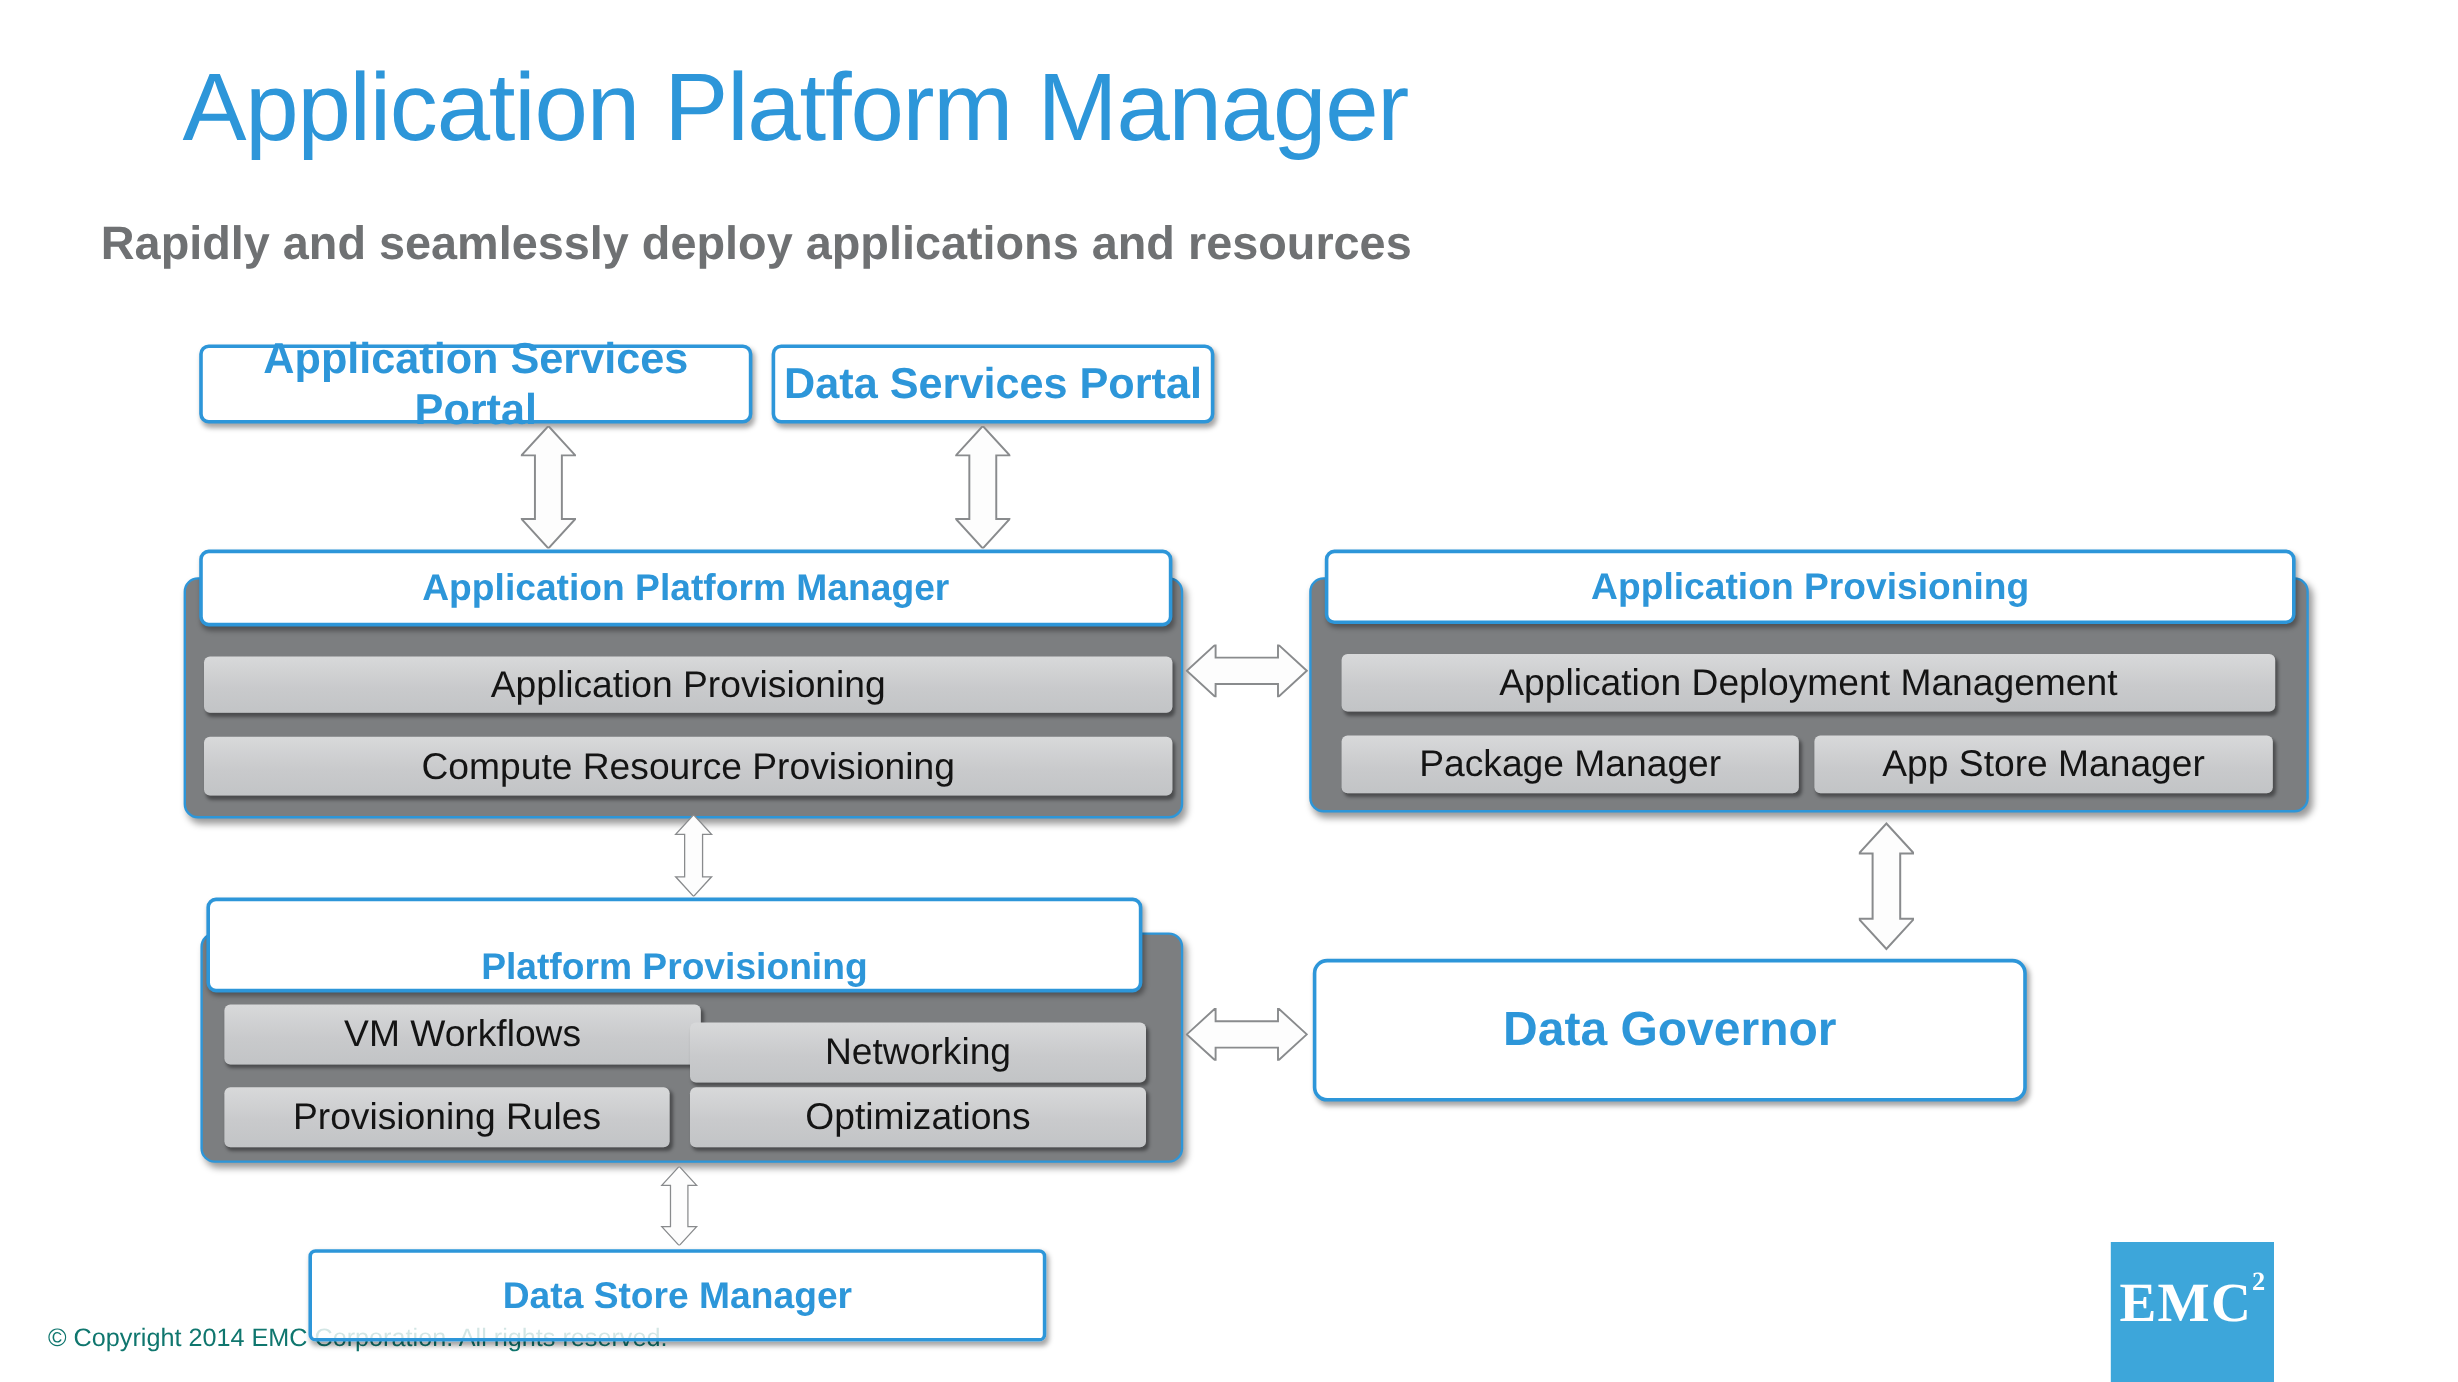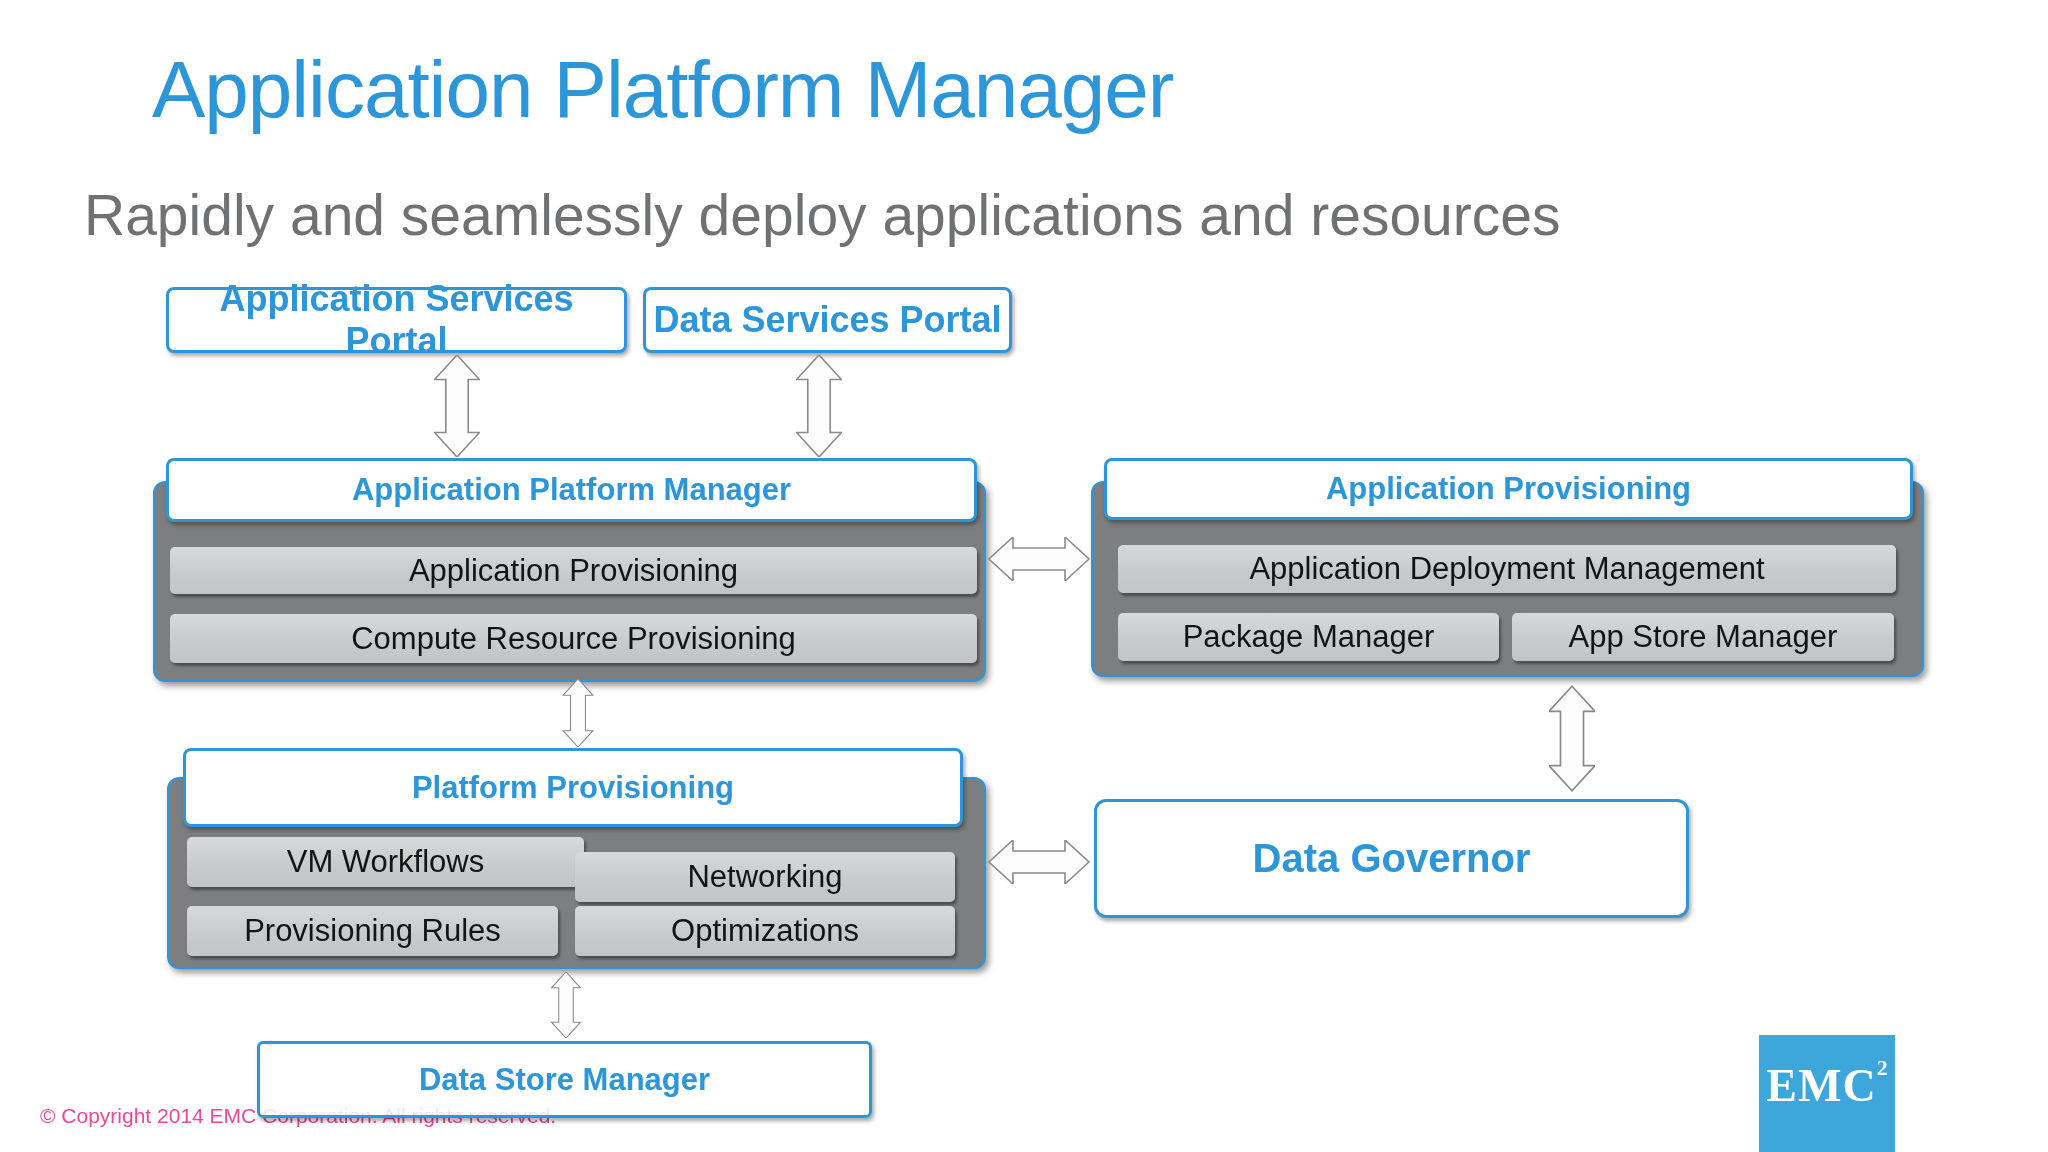--- a/index.html
+++ b/index.html
@@ -6,21 +6,21 @@
   .slide{
     position:relative;width:2048px;height:1152px;background:#ffffff;
     font-family:"Liberation Sans",sans-serif;overflow:hidden;
   }
   .title{
     position:absolute;left:152px;top:44px;
     font-size:80px;font-weight:400;letter-spacing:-1px;color:#2D96D9;white-space:nowrap;
   }
   .subtitle{
     position:absolute;left:84px;top:182px;
-    font-size:57px;font-weight:400;color:#6F7173;white-space:nowrap;
+    font-size:39px;font-weight:700;color:#6F7173;white-space:nowrap;
   }
   .box-white{
     position:absolute;display:flex;align-items:center;justify-content:center;
     background:#ffffff;border:3px solid #2D96D9;border-radius:8px;
     color:#2D96D9;font-weight:bold;font-size:36px;
     box-shadow:2px 3px 4px rgba(0,0,0,0.35);
     box-sizing:border-box;text-align:center;
   }
   .container-gray{
     position:absolute;background:#7C7E80;border:2px solid #2D96D9;border-radius:12px;
@@ -33,21 +33,21 @@
     box-shadow:2px 3px 3px rgba(0,0,0,0.40);box-sizing:border-box;text-align:center;
   }
   .arrow{position:absolute;}
   .arrow polygon{fill:#FDFDFD;stroke:#898B8D;stroke-width:1.6;}
   .dsm{
     background:rgba(255,255,255,0.82);
     z-index:3;
   }
   .copyright{
     position:absolute;left:40px;top:1104px;z-index:1;
-    font-size:21px;color:#ec4899;white-space:nowrap;
+    font-size:21px;color:#0f766e;white-space:nowrap;
   }
   .emc-logo{
     position:absolute;left:1759px;top:1035px;width:136px;height:117px;
     background:#3DA6DA;color:#ffffff;
     display:flex;align-items:flex-start;justify-content:center;
     font-family:"Liberation Serif",serif;font-weight:bold;
   }
   .emc-logo .emc-text{font-size:46px;line-height:1;margin-top:28px;letter-spacing:1px;}
   .emc-logo sup{font-size:22px;line-height:1;margin-top:22px;}
 </style>
@@ -104,21 +104,21 @@
 
   <svg class="arrow" style="left:555px;top:679px;" width="46" height="68" viewBox="0 0 44 100">
     <polygon points="22,0 44,24 33,24 33,76 44,76 22,100 0,76 11,76 11,24 0,24"></polygon>
   </svg>
 
   <svg class="arrow" style="left:1549px;top:681px;" width="46" height="115" viewBox="0 0 44 100">
     <polygon points="22,0 44,24 33,24 33,76 44,76 22,100 0,76 11,76 11,24 0,24"></polygon>
   </svg>
 
   <div class="container-gray" style="left:167px;top:777px;width:819px;height:192px;"></div>
-  <div class="box-white" style="left:183px;top:748px;width:780px;height:79px;font-size:31px;">
+  <div class="box-white" style="left:172px;top:748px;width:780px;height:79px;font-size:31px;align-items:flex-end;">
     <span>Platform Provisioning</span>
   </div>
   <div class="bar" style="left:187px;top:837px;width:397px;height:50px;">
     <span>VM Workflows</span>
   </div>
   <div class="bar" style="left:575px;top:837px;width:380px;height:50px;margin-top:15px;">
     <span>Networking</span>
   </div>
   <div class="bar" style="left:187px;top:906px;width:371px;height:50px;">
     <span>Provisioning Rules</span>

